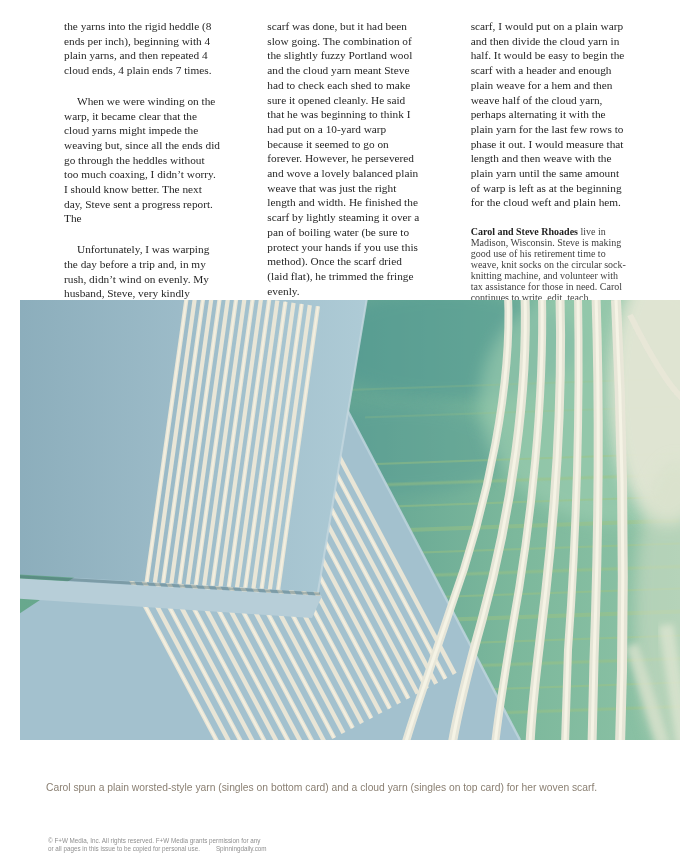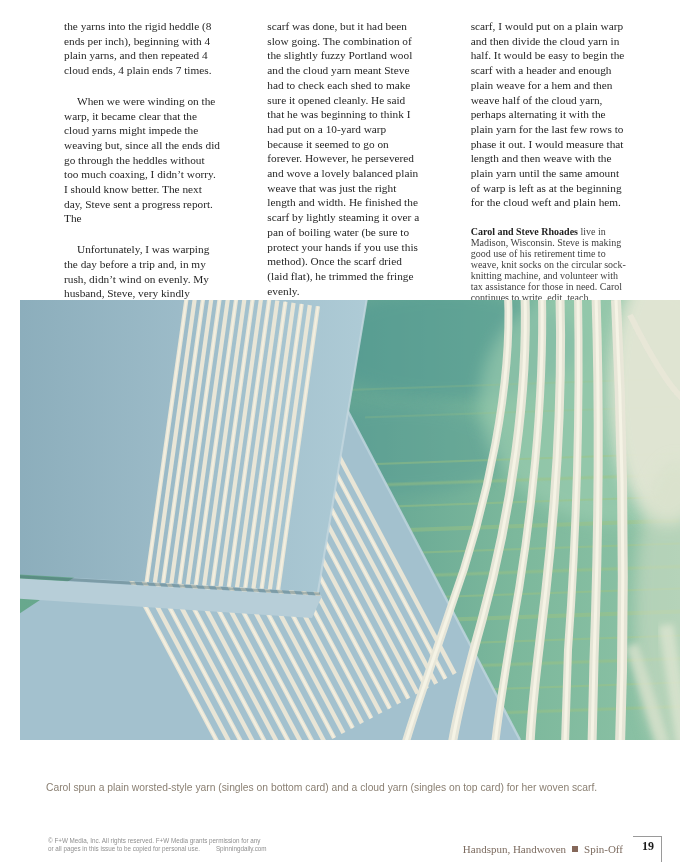--- a/index.html
+++ b/index.html
@@ -240,20 +240,14 @@
     </g>
   </svg>
 
   <div class="caption">Carol spun a plain worsted-style yarn (singles on bottom card) and a cloud yarn (singles on top card) for her woven scarf.</div>
 
   <div class="footer-left">
     <div>© F+W Media, Inc. All rights reserved. F+W Media grants permission for any</div>
     <div><span>or all pages in this issue to be copied for personal use.</span><span class="site">Spinningdaily.com</span></div>
   </div>
 
-  <div class="footer-right">
-    <span>Handspun, Handwoven</span>
-    <span class="pub-square"></span>
-    <span>Spin-Off</span>
-    <span class="page-num">19</span>
-  </div>
 
 </div>
 
 </body></html>

